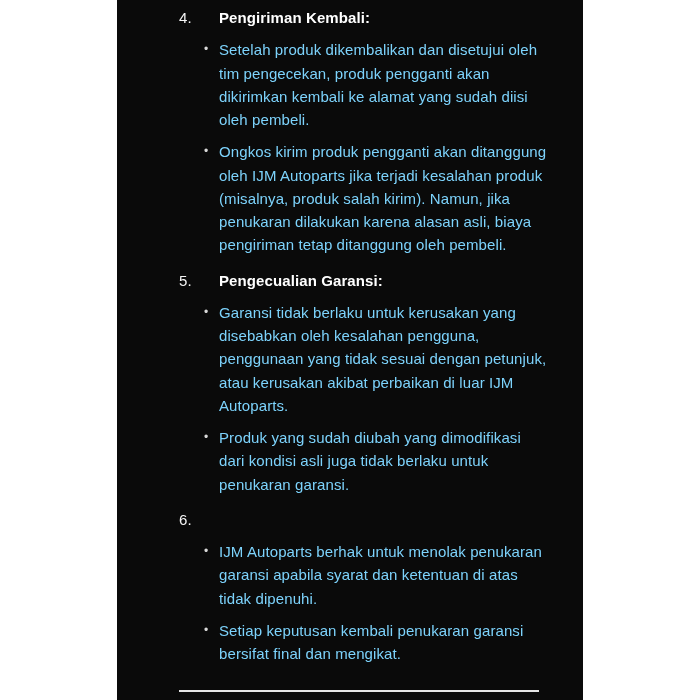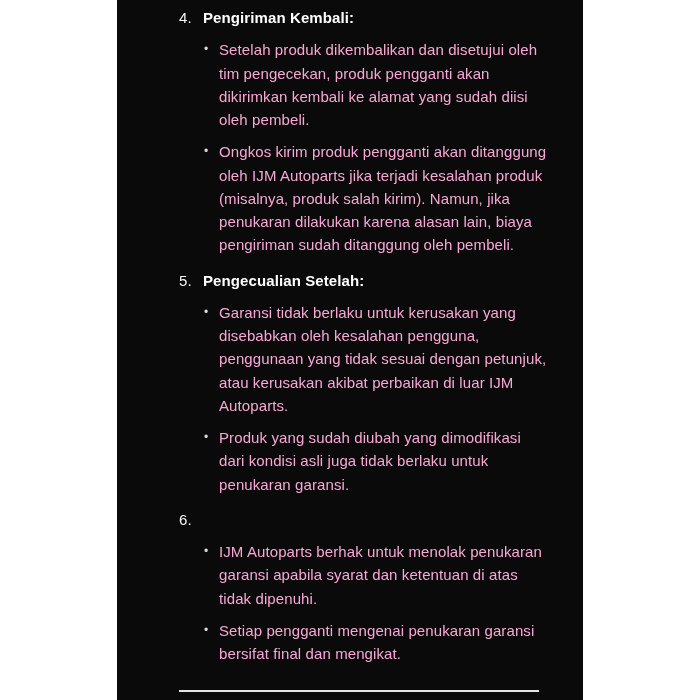--- a/index.html
+++ b/index.html
@@ -21,27 +21,27 @@
     box-sizing:border-box;
     padding:6px 36px 0 62px;
     font-size:15px;
     line-height:1.55;
     letter-spacing:0.1px;
   }
   .section{margin-top:12px;}
   .section:first-child{margin-top:0;}
   .section-heading{display:flex;}
   .section-num{width:24px;flex-shrink:0;color:#f5f5f5;}
-  .section-title{font-weight:bold;color:#ffffff;}
+  .section-title{font-weight:bold;color:#ffffff;margin-left:16px;}
   .bullet{display:flex;margin:9px 0 0 25px;}
   .bullet-dot{
     width:15px;flex-shrink:0;
     color:#d9d9d9;font-size:12px;padding-top:2px;
   }
-  .bullet-text{flex:1;color:#f9a8d4;}
+  .bullet-text{flex:1;color:#7dd3fc;}
   .divider{
     position:absolute;
     left:62px;bottom:8px;
     width:360px;height:2px;
     background:#e4e4e4;
   }
 </style>
 </head>
 <body>
 
@@ -52,28 +52,28 @@
       <div class="section-heading">
         <span class="section-num">4.</span>
         <span class="section-title">Pengiriman Kembali:</span>
       </div>
       <div class="bullet">
         <span class="bullet-dot">•</span>
         <span class="bullet-text">Setelah produk dikembalikan dan disetujui oleh tim pengecekan, produk pengganti akan dikirimkan kembali ke alamat yang sudah diisi oleh pembeli.</span>
       </div>
       <div class="bullet">
         <span class="bullet-dot">•</span>
-        <span class="bullet-text">Ongkos kirim produk pengganti akan ditanggung oleh IJM Autoparts jika terjadi kesalahan produk (misalnya, produk salah kirim). Namun, jika penukaran dilakukan karena alasan lain, biaya pengiriman sudah ditanggung oleh pembeli.</span>
+        <span class="bullet-text">Ongkos kirim produk pengganti akan ditanggung oleh IJM Autoparts jika terjadi kesalahan produk (misalnya, produk salah kirim). Namun, jika penukaran dilakukan karena alasan asli, biaya pengiriman tetap ditanggung oleh pembeli.</span>
       </div>
     </div>
 
     <div class="section">
       <div class="section-heading">
         <span class="section-num">5.</span>
-        <span class="section-title">Pengecualian Setelah:</span>
+        <span class="section-title">Pengecualian Garansi:</span>
       </div>
       <div class="bullet">
         <span class="bullet-dot">•</span>
         <span class="bullet-text">Garansi tidak berlaku untuk kerusakan yang disebabkan oleh kesalahan pengguna, penggunaan yang tidak sesuai dengan petunjuk, atau kerusakan akibat perbaikan di luar IJM Autoparts.</span>
       </div>
       <div class="bullet">
         <span class="bullet-dot">•</span>
         <span class="bullet-text">Produk yang sudah diubah yang dimodifikasi dari kondisi asli juga tidak berlaku untuk penukaran garansi.</span>
       </div>
     </div>
@@ -81,20 +81,20 @@
     <div class="section">
       <div class="section-heading">
         <span class="section-num">6.</span>
       </div>
       <div class="bullet">
         <span class="bullet-dot">•</span>
         <span class="bullet-text">IJM Autoparts berhak untuk menolak penukaran garansi apabila syarat dan ketentuan di atas tidak dipenuhi.</span>
       </div>
       <div class="bullet">
         <span class="bullet-dot">•</span>
-        <span class="bullet-text">Setiap pengganti mengenai penukaran garansi bersifat final dan mengikat.</span>
+        <span class="bullet-text">Setiap keputusan kembali penukaran garansi bersifat final dan mengikat.</span>
       </div>
     </div>
 
     <div class="divider"></div>
 
   </div>
 </div>
 
 </body></html>

